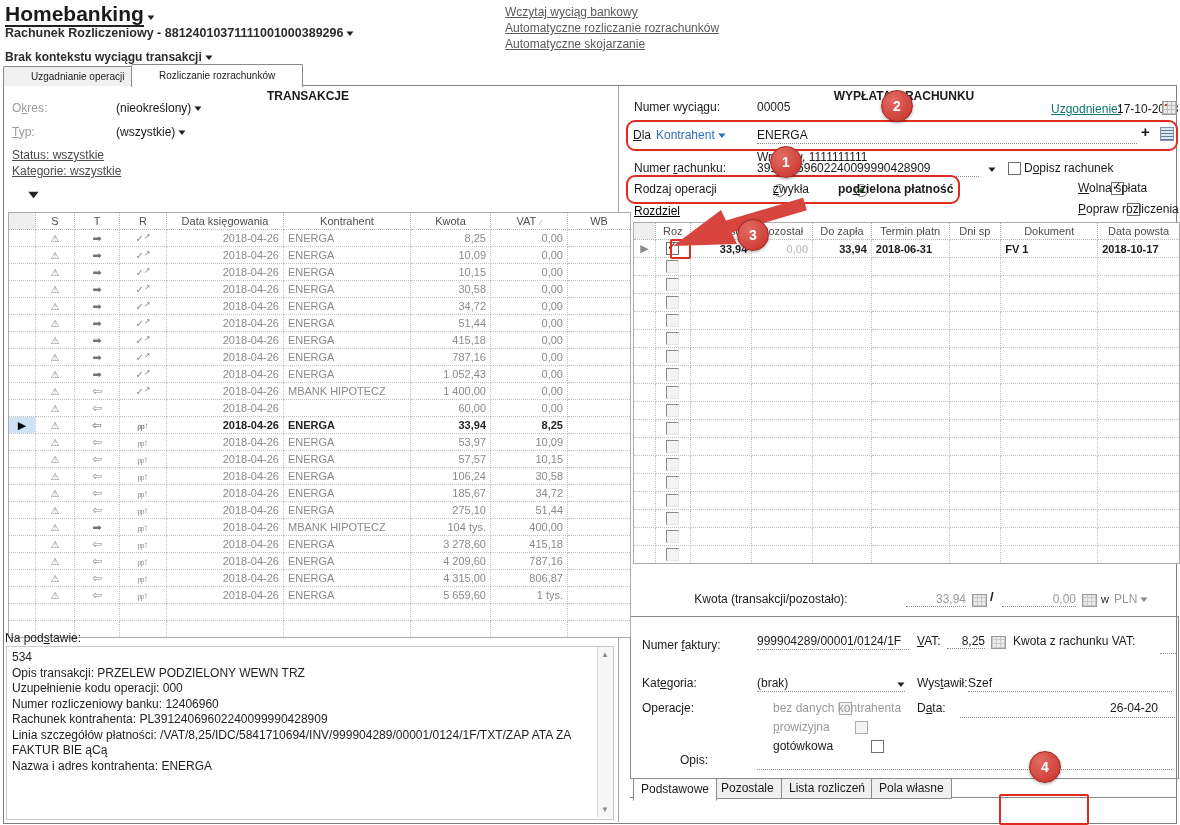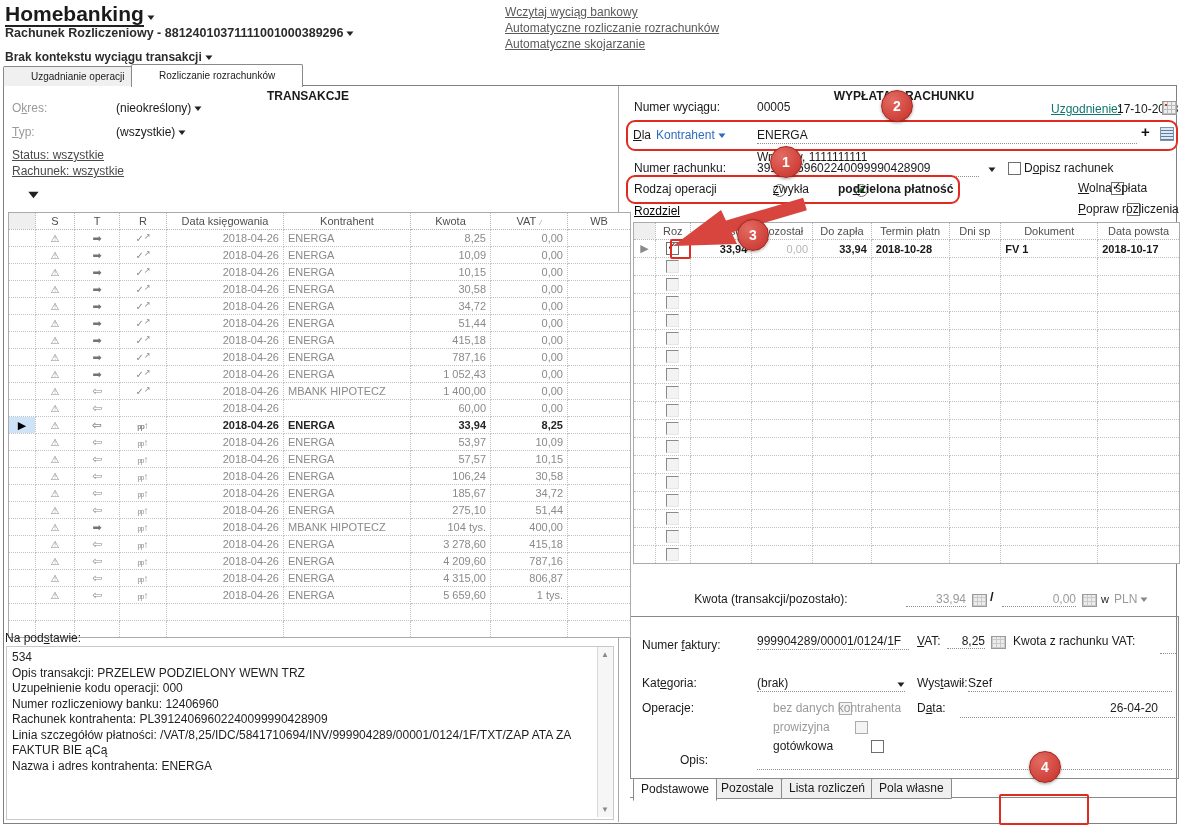--- a/index.html
+++ b/index.html
@@ -120,21 +120,21 @@
 
 <div class="abs gray" style="left:12px;top:101px;z-index:2">O<u>k</u>res:</div>
 <div class="abs" style="left:116px;top:101px;z-index:2">
   <span>(nieokreślony)</span><span class="dd">▼</span>
 </div>
 <div class="abs gray" style="left:12px;top:125px;z-index:2"><u>T</u>yp:</div>
 <div class="abs" style="left:116px;top:125px;z-index:2">
   <span>(wszystkie)</span><span class="dd">▼</span>
 </div>
 <div class="abs link" style="left:12px;top:148px;z-index:2">Status: wszystkie</div>
-<div class="abs link" style="left:12px;top:164px;z-index:2">Rachunek: wszystkie</div>
+<div class="abs link" style="left:12px;top:164px;z-index:2">Kategorie: wszystkie</div>
 <div class="abs" style="left:28px;top:188px;font-size:11px;color:#222;transform:scaleX(1.6);z-index:2">▼</div>
 
 <table class="grid abs" style="left:8px;top:212px;z-index:2">
   <thead>
       <tr>
         <th style="width:22px" class="selh"></th>
         <th style="width:34px" class="">S</th>
         <th style="width:40px" class="">T</th>
         <th style="width:42px" class="">R</th>
         <th style="width:112px" class="">Data księgowania</th>
@@ -483,21 +483,21 @@
         <th style="width:77px" class="">Data powsta</th>
       </tr>
     </thead>
   <tbody>
       <tr style="height:18px">
         <td class="selcell">▶</td>
         <td class="ctr"><span class="cb checked"></span></td>
         <td class="num bold" style="color:#1a1a1a">33,94</td>
         <td class="num gval">0,00</td>
         <td class="num bold" style="color:#1a1a1a">33,94</td>
-        <td class="bold" style="color:#1a1a1a">2018-10-28</td>
+        <td class="bold" style="color:#1a1a1a">2018-06-31</td>
         <td></td>
         <td class="bold" style="color:#1a1a1a">FV 1</td>
         <td class="bold" style="color:#1a1a1a">2018-10-17</td>
       </tr>
       <tr style="height:18px">
         <td class="selcell"></td>
         <td class="ctr"><span class="cb phantom"></span></td>
         <td></td>
         <td></td>
         <td></td>

